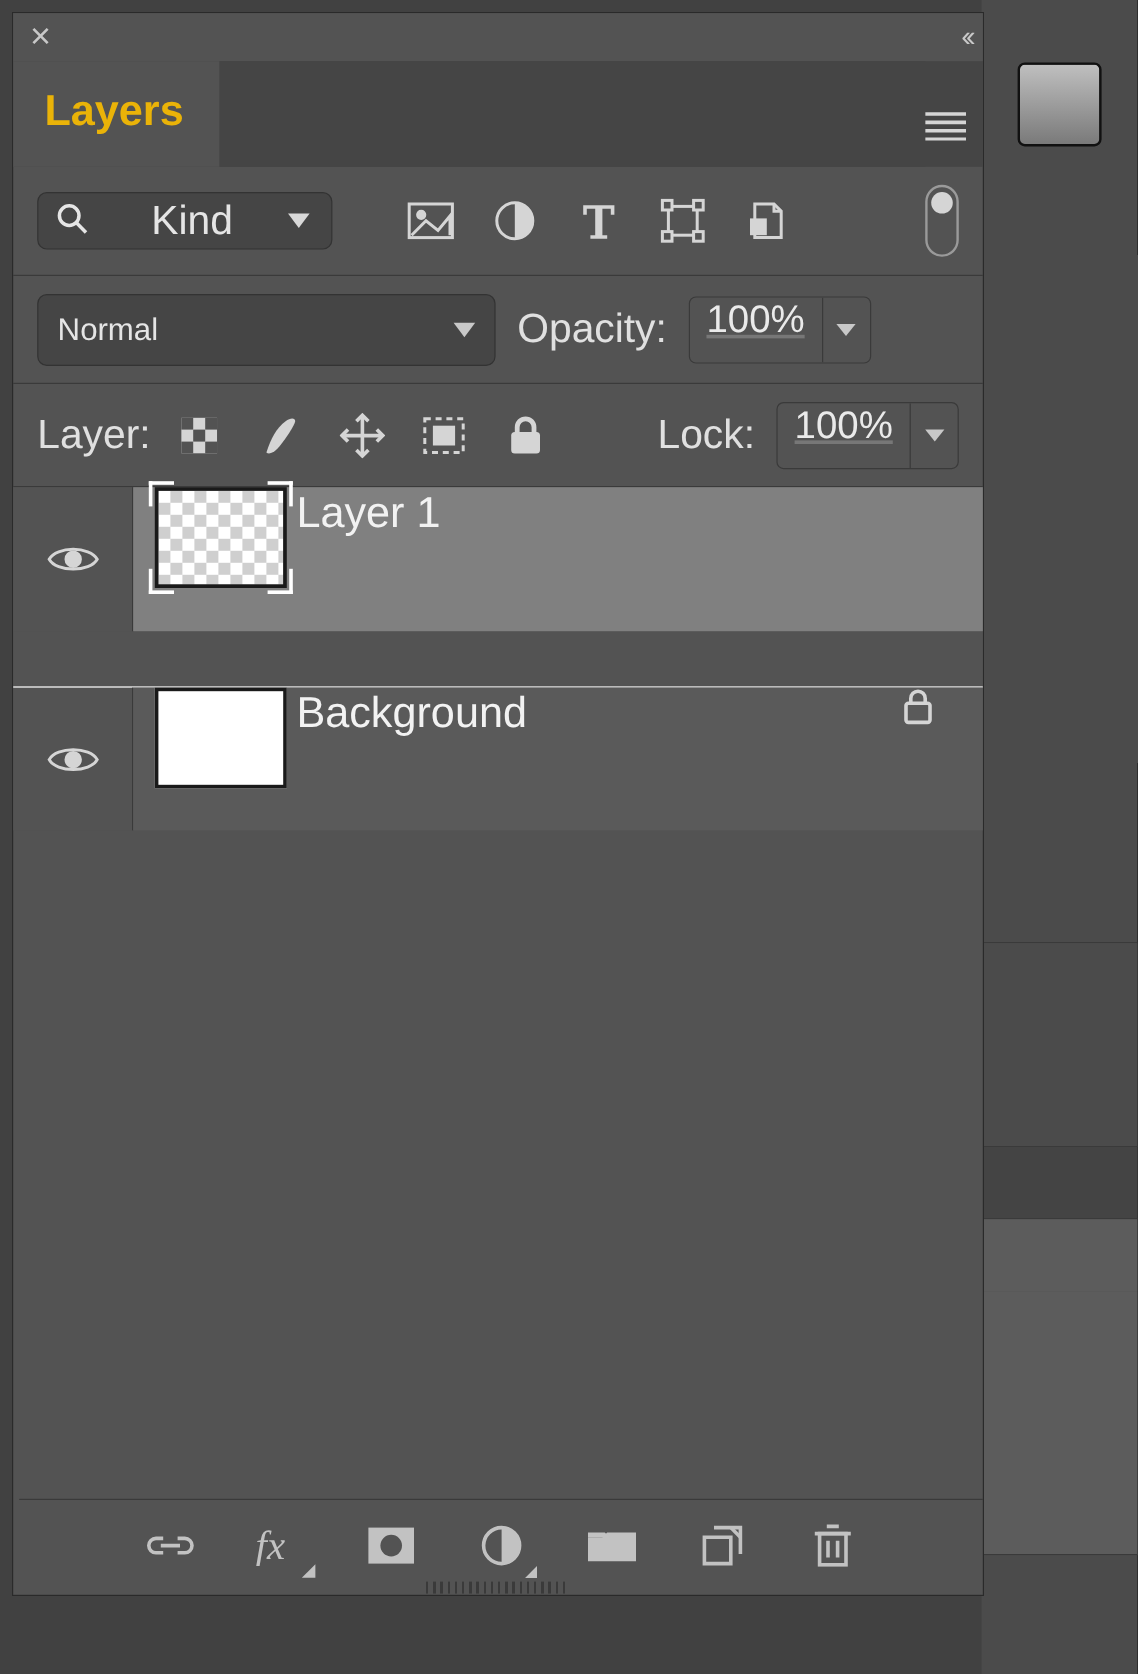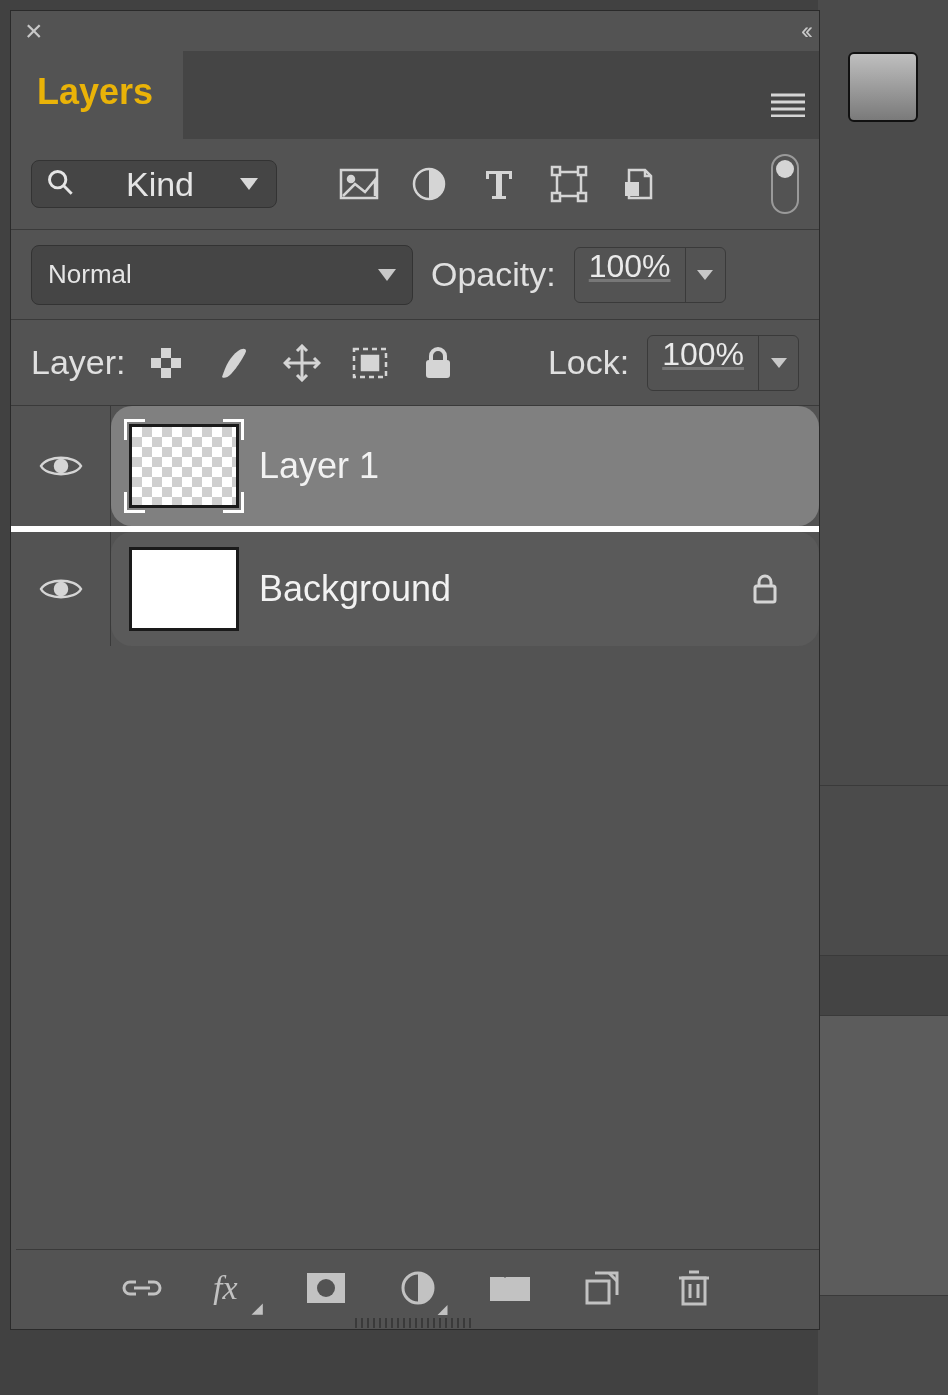--- a/index.html
+++ b/index.html
@@ -32,25 +32,25 @@
   .valbox .v { color:#eaeaea; font-size:32px; padding:0 14px; text-decoration:underline; text-decoration-color:#777; cursor:text; }
   .valbox .dd { width:40px; height:100%; display:flex; align-items:center; justify-content:center; border-left:1px solid #3a3a3a; cursor:pointer; }
   .valbox .dd .caret { width:0;height:0;border-left:8px solid transparent;border-right:8px solid transparent;border-top:10px solid #c8c8c8; }
   .lock-icons { display:flex; align-items:center; gap:24px; }
   .lock-icons .icon-btn { width:44px; }
   .row2,.row3 { border-top:1px solid #3a3a3a; }
   .row3 { height:86px; }
   .layerlist { border-top:1px solid #3a3a3a; background:#535353; }
   .layer-row { height:120px; display:flex; align-items:center; cursor:pointer; }
   .vis-cell { width:100px; display:flex; align-items:center; justify-content:center; height:100%; border-right:1px solid #3a3a3a; }
-  .layer-body { flex:1; display:flex; align-items:center; padding:0 18px; height:100%; gap:20px;border-radius:21px; }
+  .layer-body { flex:1; display:flex; align-items:flex-start; padding:0 18px; height:100%; gap:8px; }
   .layer-selected .layer-body { background:#808080; }
   .layer-selected .vis-cell { background:#535353; }
   .layer-unsel .layer-body { background:#5a5a5a; }
-  .layer-unsel { border-top:6px solid #ffffff; }
+  .layer-unsel { border-top:1px solid #ffffff;margin-top:46px; }
   .thumb { width:110px; height:84px; border:3px solid #1a1a1a; position:relative; background:#fff; }
   .thumb.trans { background:
     conic-gradient(#cfcfcf 25%, #fff 0 50%, #cfcfcf 0 75%, #fff 0) 0 0/20px 20px; }
   .sel-corners::before,.sel-corners::after { content:""; position:absolute; border:3px solid #fff; width:18px; height:18px; }
   .sel-corners::before { top:-8px; left:-8px; border-right:none; border-bottom:none; }
   .sel-corners::after { bottom:-8px; right:-8px; border-left:none; border-top:none; }
   .sel-corners2::before,.sel-corners2::after { content:""; position:absolute; border:3px solid #fff; width:18px; height:18px; }
   .sel-corners2::before { top:-8px; right:-8px; border-left:none; border-bottom:none; }
   .sel-corners2::after { bottom:-8px; left:-8px; border-right:none; border-top:none; }
   .layer-name { color:#f2f2f2; font-size:36px; flex:1; }

